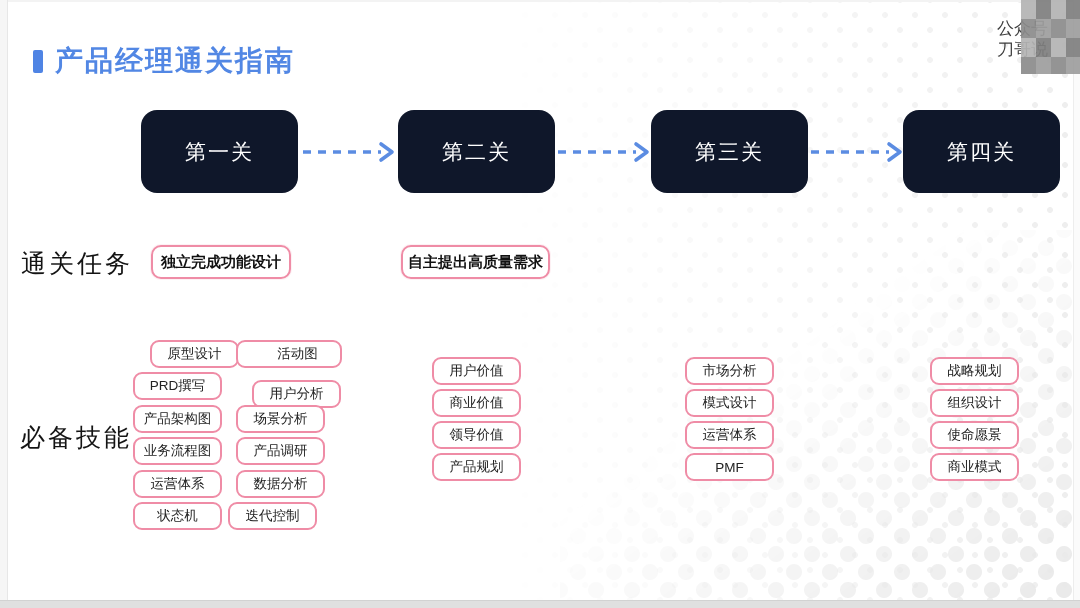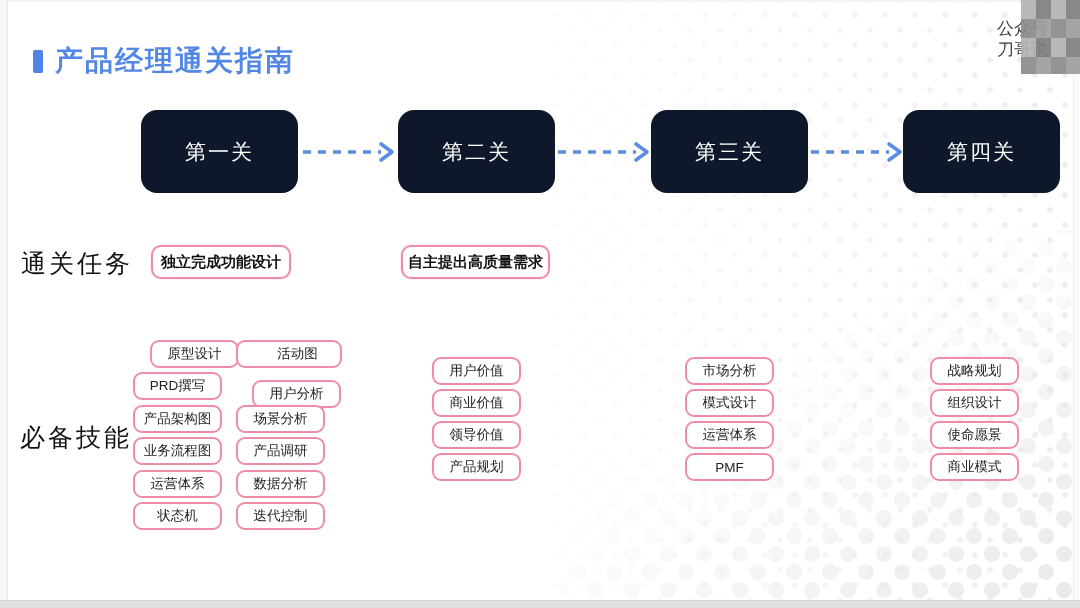--- a/index.html
+++ b/index.html
@@ -133,21 +133,21 @@
   <div class="skill-box" style="left:133px;top:405px;">产品架构图</div>
   <div class="skill-box" style="left:133px;top:437px;">业务流程图</div>
   <div class="skill-box" style="left:133px;top:470px;">运营体系</div>
   <div class="skill-box" style="left:133px;top:502px;">状态机</div>
 
   <div class="skill-box" style="left:236px;top:340px;padding-left:17px;">活动图</div>
   <div class="skill-box" style="left:252px;top:372px;margin-top:8px;">用户分析</div>
   <div class="skill-box" style="left:236px;top:405px;">场景分析</div>
   <div class="skill-box" style="left:236px;top:437px;">产品调研</div>
   <div class="skill-box" style="left:236px;top:470px;">数据分析</div>
-  <div class="skill-box" style="left:236px;top:502px;text-align:center;">迭代控制</div>
+  <div class="skill-box" style="left:228px;top:502px;text-align:center;">迭代控制</div>
 
   <div class="skill-box" style="left:432px;top:357px;">用户价值</div>
   <div class="skill-box" style="left:432px;top:389px;">商业价值</div>
   <div class="skill-box" style="left:432px;top:421px;">领导价值</div>
   <div class="skill-box" style="left:432px;top:453px;">产品规划</div>
 
   <div class="skill-box" style="left:685px;top:357px;">市场分析</div>
   <div class="skill-box" style="left:685px;top:389px;">模式设计</div>
   <div class="skill-box" style="left:685px;top:421px;">运营体系</div>
   <div class="skill-box" style="left:685px;top:453px;">PMF</div>

